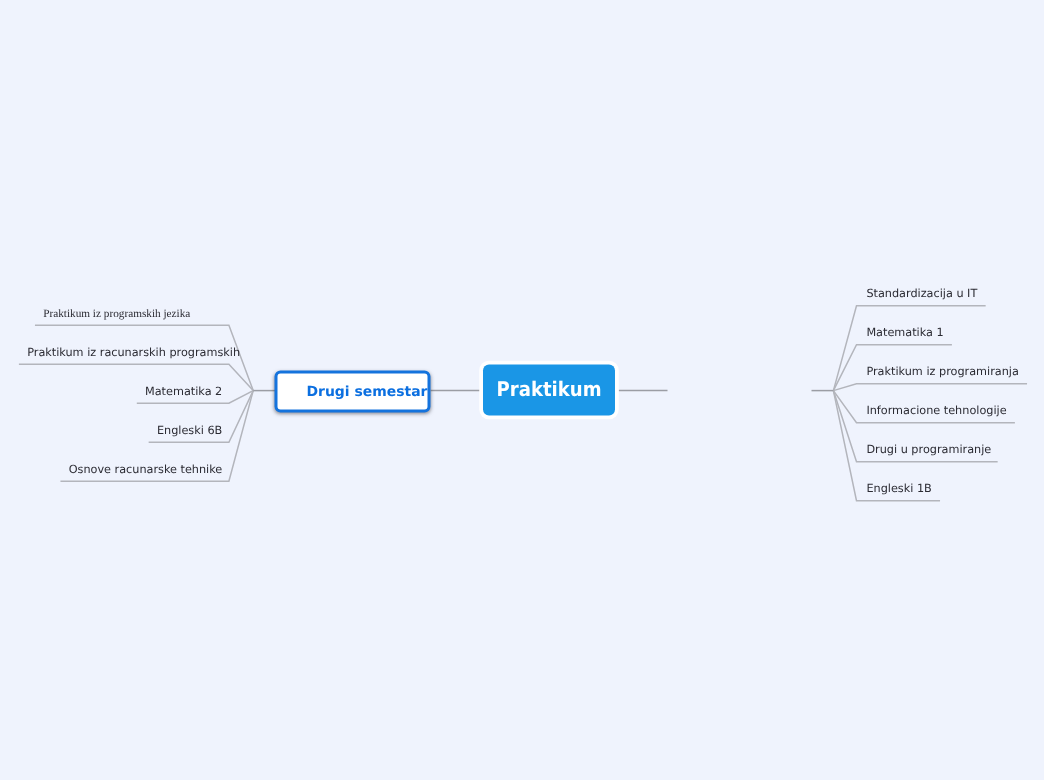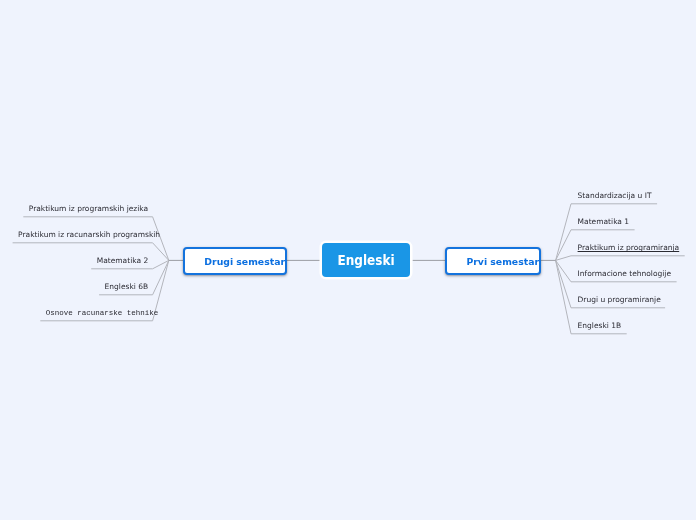--- a/index.html
+++ b/index.html
@@ -37,58 +37,55 @@
         <path d="M 665.1 307.8 L 571 307.8 L 555.6 260.4"></path>
         <path d="M 626.7 333.8 L 571 333.8 L 555.6 260.4"></path>
         <path d="M 287.0 260.4 L 320.0 260.4" stroke="#9b9da4"></path>
         <path d="M 412.4 260.4 L 445.0 260.4" stroke="#9b9da4"></path>
         <path d="M 168.8 260.4 L 183.5 260.4" stroke="#9b9da4"></path>
         <path d="M 541.0 260.4 L 555.6 260.4" stroke="#9b9da4"></path>
       </g>
   </svg>
 
   <div class="node root" style="left: 322.3px; top: 242.8px; width: 87.5px; height: 34px; background: rgb(26, 150, 230); color: rgb(255, 255, 255);">
-    <span>Engleski</span>
+    <span>Praktikum</span>
   </div>
 
   <div class="node branch" style="left: 183px; top: 246.5px; width: 104px; height: 28px; border-color: rgb(20, 115, 221); color: rgb(11, 111, 224);">
     <span>Drugi semestar</span>
   </div>
 
-  <div class="node branch" style="left: 445px; top: 246.5px; width: 96px; height: 28px; border-color: rgb(20, 115, 221); color: rgb(11, 111, 224);">
-    <span>Prvi semestar</span>
-  </div>
 
   <div id="leaves-left" class="leaf-group">
     <div class="leaf" style="left:28.78px;top:204.3px;">
-      <span class="leaf-label" style="color: rgb(43, 43, 51);">Praktikum iz programskih jezika</span>
+      <span class="leaf-label" style="color: rgb(43, 43, 51); font-family: Liberation Serif, serif;">Praktikum iz programskih jezika</span>
     </div>
     <div class="leaf" style="left:18.12px;top:230.3px;">
       <span class="leaf-label" style="color: rgb(43, 43, 51);">Praktikum iz racunarskih programskih</span>
     </div>
     <div class="leaf" style="left:96.68px;top:256.3px;">
       <span class="leaf-label" style="color: rgb(43, 43, 51);">Matematika 2</span>
     </div>
     <div class="leaf" style="left:104.61px;top:282.3px;">
       <span class="leaf-label" style="color: rgb(43, 43, 51);">Engleski 6B</span>
     </div>
     <div class="leaf" style="left:45.79px;top:308.3px;">
-      <span class="leaf-label" style="color: rgb(43, 43, 51); font-family: Liberation Mono, monospace;">Osnove racunarske tehnike</span>
+      <span class="leaf-label" style="color: rgb(43, 43, 51);">Osnove racunarske tehnike</span>
     </div>
   </div>
 
   <div id="leaves-right" class="leaf-group">
     <div class="leaf" style="left:577.6px;top:191.3px;">
       <span class="leaf-label" style="color: rgb(43, 43, 51);">Standardizacija u IT</span>
     </div>
     <div class="leaf" style="left:577.6px;top:217.3px;">
       <span class="leaf-label" style="color: rgb(43, 43, 51);">Matematika 1</span>
     </div>
     <div class="leaf" style="left:577.6px;top:243.3px;">
-      <span class="leaf-label" style="color: rgb(43, 43, 51); text-decoration: underline;">Praktikum iz programiranja</span>
+      <span class="leaf-label" style="color: rgb(43, 43, 51);">Praktikum iz programiranja</span>
     </div>
     <div class="leaf" style="left:577.6px;top:269.3px;">
       <span class="leaf-label" style="color: rgb(43, 43, 51);">Informacione tehnologije</span>
     </div>
     <div class="leaf" style="left:577.6px;top:295.3px;">
       <span class="leaf-label" style="color: rgb(43, 43, 51);">Drugi u programiranje</span>
     </div>
     <div class="leaf" style="left:577.6px;top:321.3px;">
       <span class="leaf-label" style="color: rgb(43, 43, 51);">Engleski 1B</span>
     </div>

